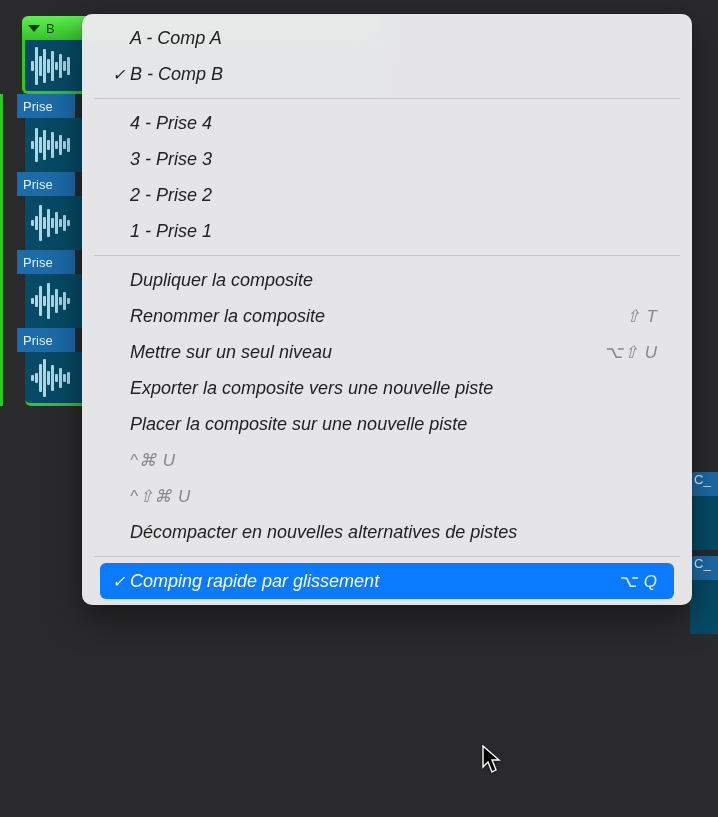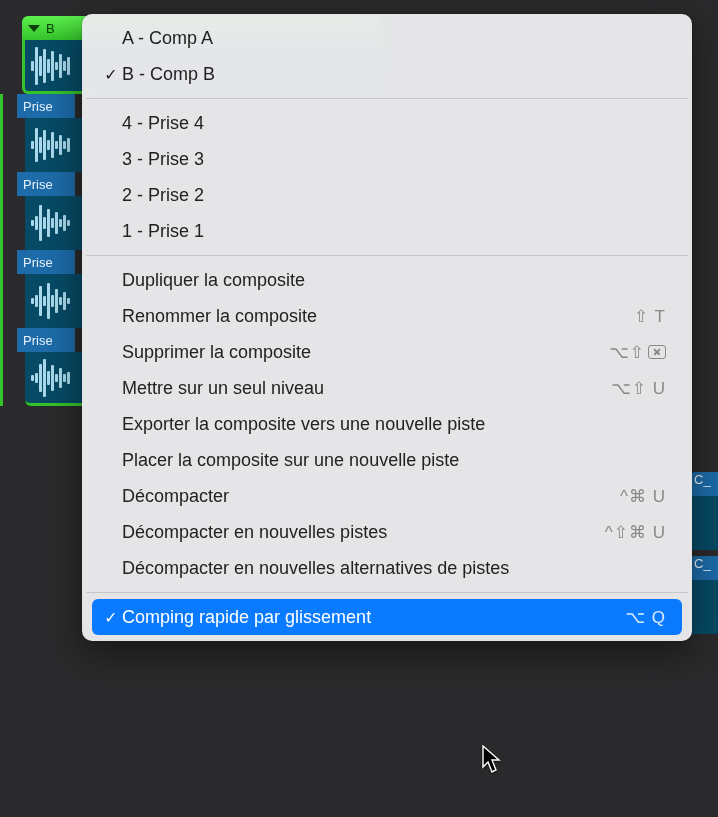--- a/index.html
+++ b/index.html
@@ -99,24 +99,25 @@
   }
   
   .menu {
     position: absolute;
     left: 82px;
     top: 14px;
     width: 610px;
     background: rgba(235,235,237,0.97);
     border-radius: 10px;
     box-shadow: 0 12px 36px rgba(0,0,0,0.45), 0 0 0 1px rgba(0,0,0,0.08);
-    padding: 6px 4px;
+    padding: 6px 12px;
     backdrop-filter: blur(12px);
     color: #222;
     font-size: 18px;
+    font-style: italic;
   }
   .menu-item {
     display: flex;
     align-items: center;
     height: 36px;
     padding: 0 22px 0 14px;
   }
   .menu-item .check {
     width: 22px;
     text-align: center;
@@ -319,47 +320,37 @@
       <span class="label">Dupliquer la composite</span>
     <span class="shortcut"></span>
   </div>
   <div class="menu-item">
     <span class="check"></span>
       <span class="label">Renommer la composite</span>
     <span class="shortcut">⇧ T</span>
   </div>
   <div class="menu-item">
     <span class="check"></span>
-      <span class="label">Supprimer la composite</span>
-    <span class="shortcut">
-        <span>⌥⇧</span>
-        <span class="del-icon"></span>
-      </span>
-  </div>
-  <div class="menu-item">
-    <span class="check"></span>
       <span class="label">Mettre sur un seul niveau</span>
     <span class="shortcut">⌥⇧ U</span>
   </div>
   <div class="menu-item">
     <span class="check"></span>
       <span class="label">Exporter la composite vers une nouvelle piste</span>
   </div>
   <div class="menu-item">
     <span class="check"></span>
       <span class="label">Placer la composite sur une nouvelle piste</span>
   </div>
   <div class="menu-item">
     <span class="check"></span>
-      <span class="label">Décompacter</span>
     <span class="shortcut">^⌘ U</span>
   </div>
   <div class="menu-item">
     <span class="check"></span>
-      <span class="label">Décompacter en nouvelles pistes</span>
     <span class="shortcut">^⇧⌘ U</span>
   </div>
   <div class="menu-item">
     <span class="check"></span>
       <span class="label">Décompacter en nouvelles alternatives de pistes</span>
   </div>
 
   <div class="menu-sep"></div>
 
   <div class="menu-item highlight">

